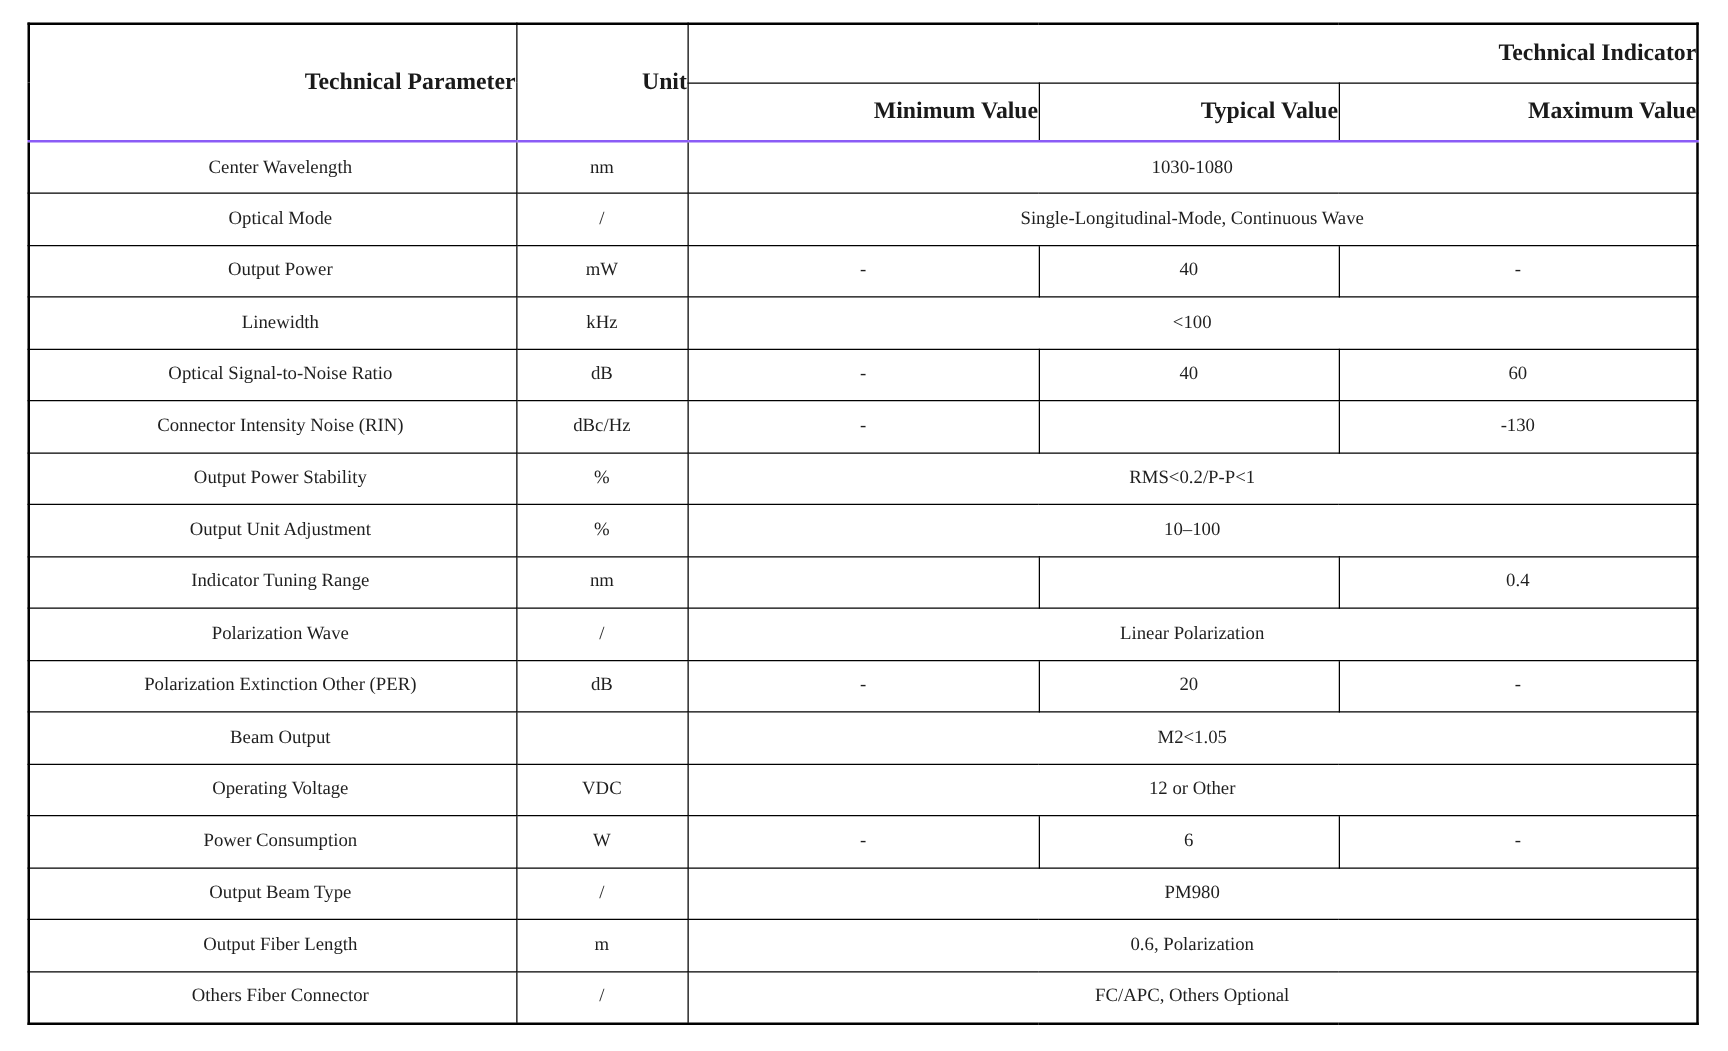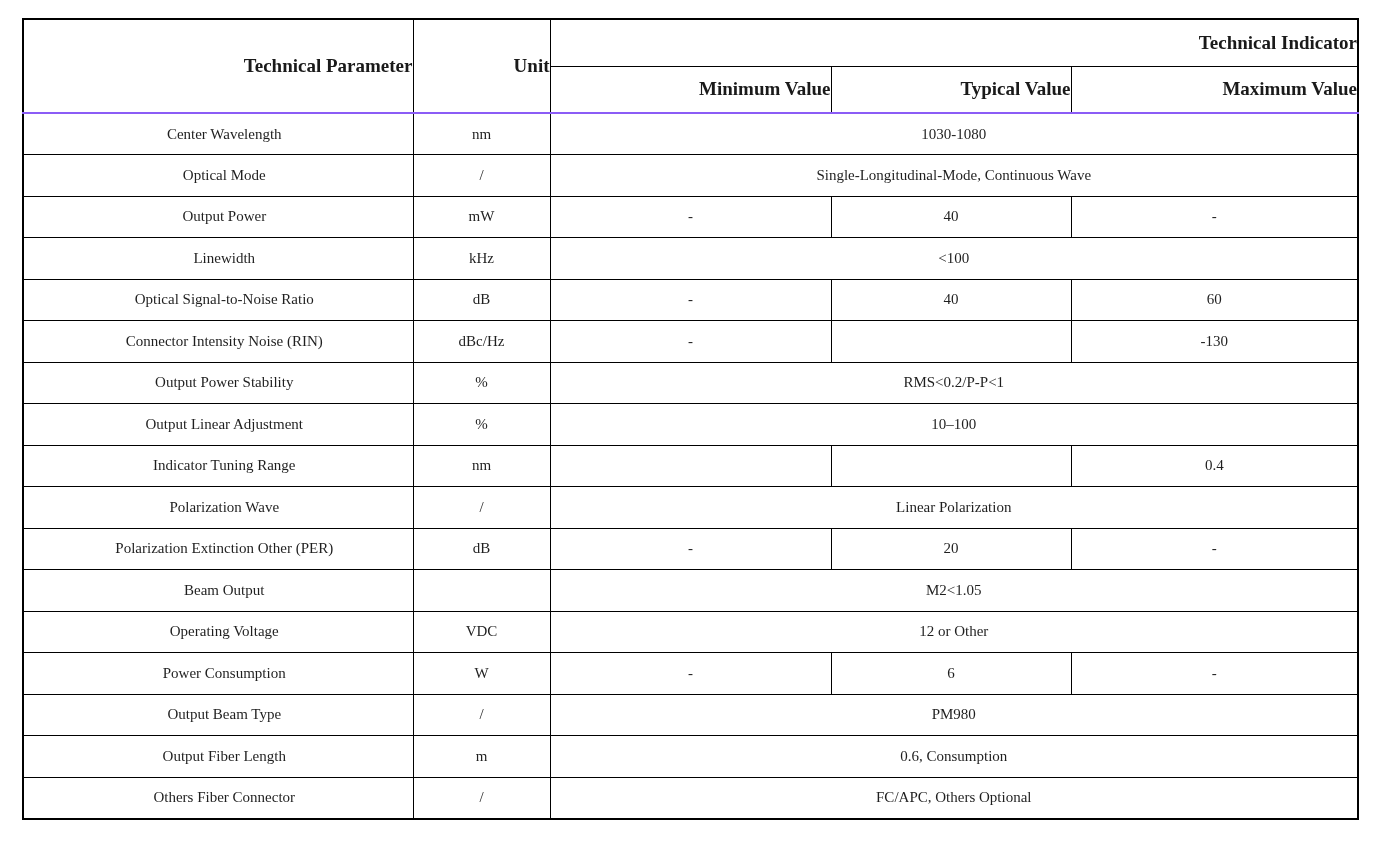--- a/index.html
+++ b/index.html
@@ -110,21 +110,21 @@
         <td class="val">-</td>
         <td class="val"></td>
         <td class="val">-130</td>
       </tr>
       <tr>
         <td class="param">Output Power Stability</td>
         <td class="unit">%</td>
         <td class="val" colspan="3">RMS&lt;0.2/P-P&lt;1</td>
       </tr>
       <tr>
-        <td class="param">Output Linear Adjustment</td>
+        <td class="param">Output Unit Adjustment</td>
         <td class="unit">%</td>
         <td class="val" colspan="3">10–100</td>
       </tr>
       <tr>
         <td class="param">Indicator Tuning Range</td>
         <td class="unit">nm</td>
         <td class="val"></td>
         <td class="val"></td>
         <td class="val">0.4</td>
       </tr>
@@ -158,21 +158,21 @@
         <td class="val">-</td>
       </tr>
       <tr>
         <td class="param">Output Beam Type</td>
         <td class="unit">/</td>
         <td class="val" colspan="3">PM980</td>
       </tr>
       <tr>
         <td class="param">Output Fiber Length</td>
         <td class="unit">m</td>
-        <td class="val" colspan="3">0.6, Consumption</td>
+        <td class="val" colspan="3">0.6, Polarization</td>
       </tr>
       <tr>
         <td class="param">Others Fiber Connector</td>
         <td class="unit">/</td>
         <td class="val" colspan="3">FC/APC, Others Optional</td>
       </tr>
     </tbody>
   </table>
 </div>
 

